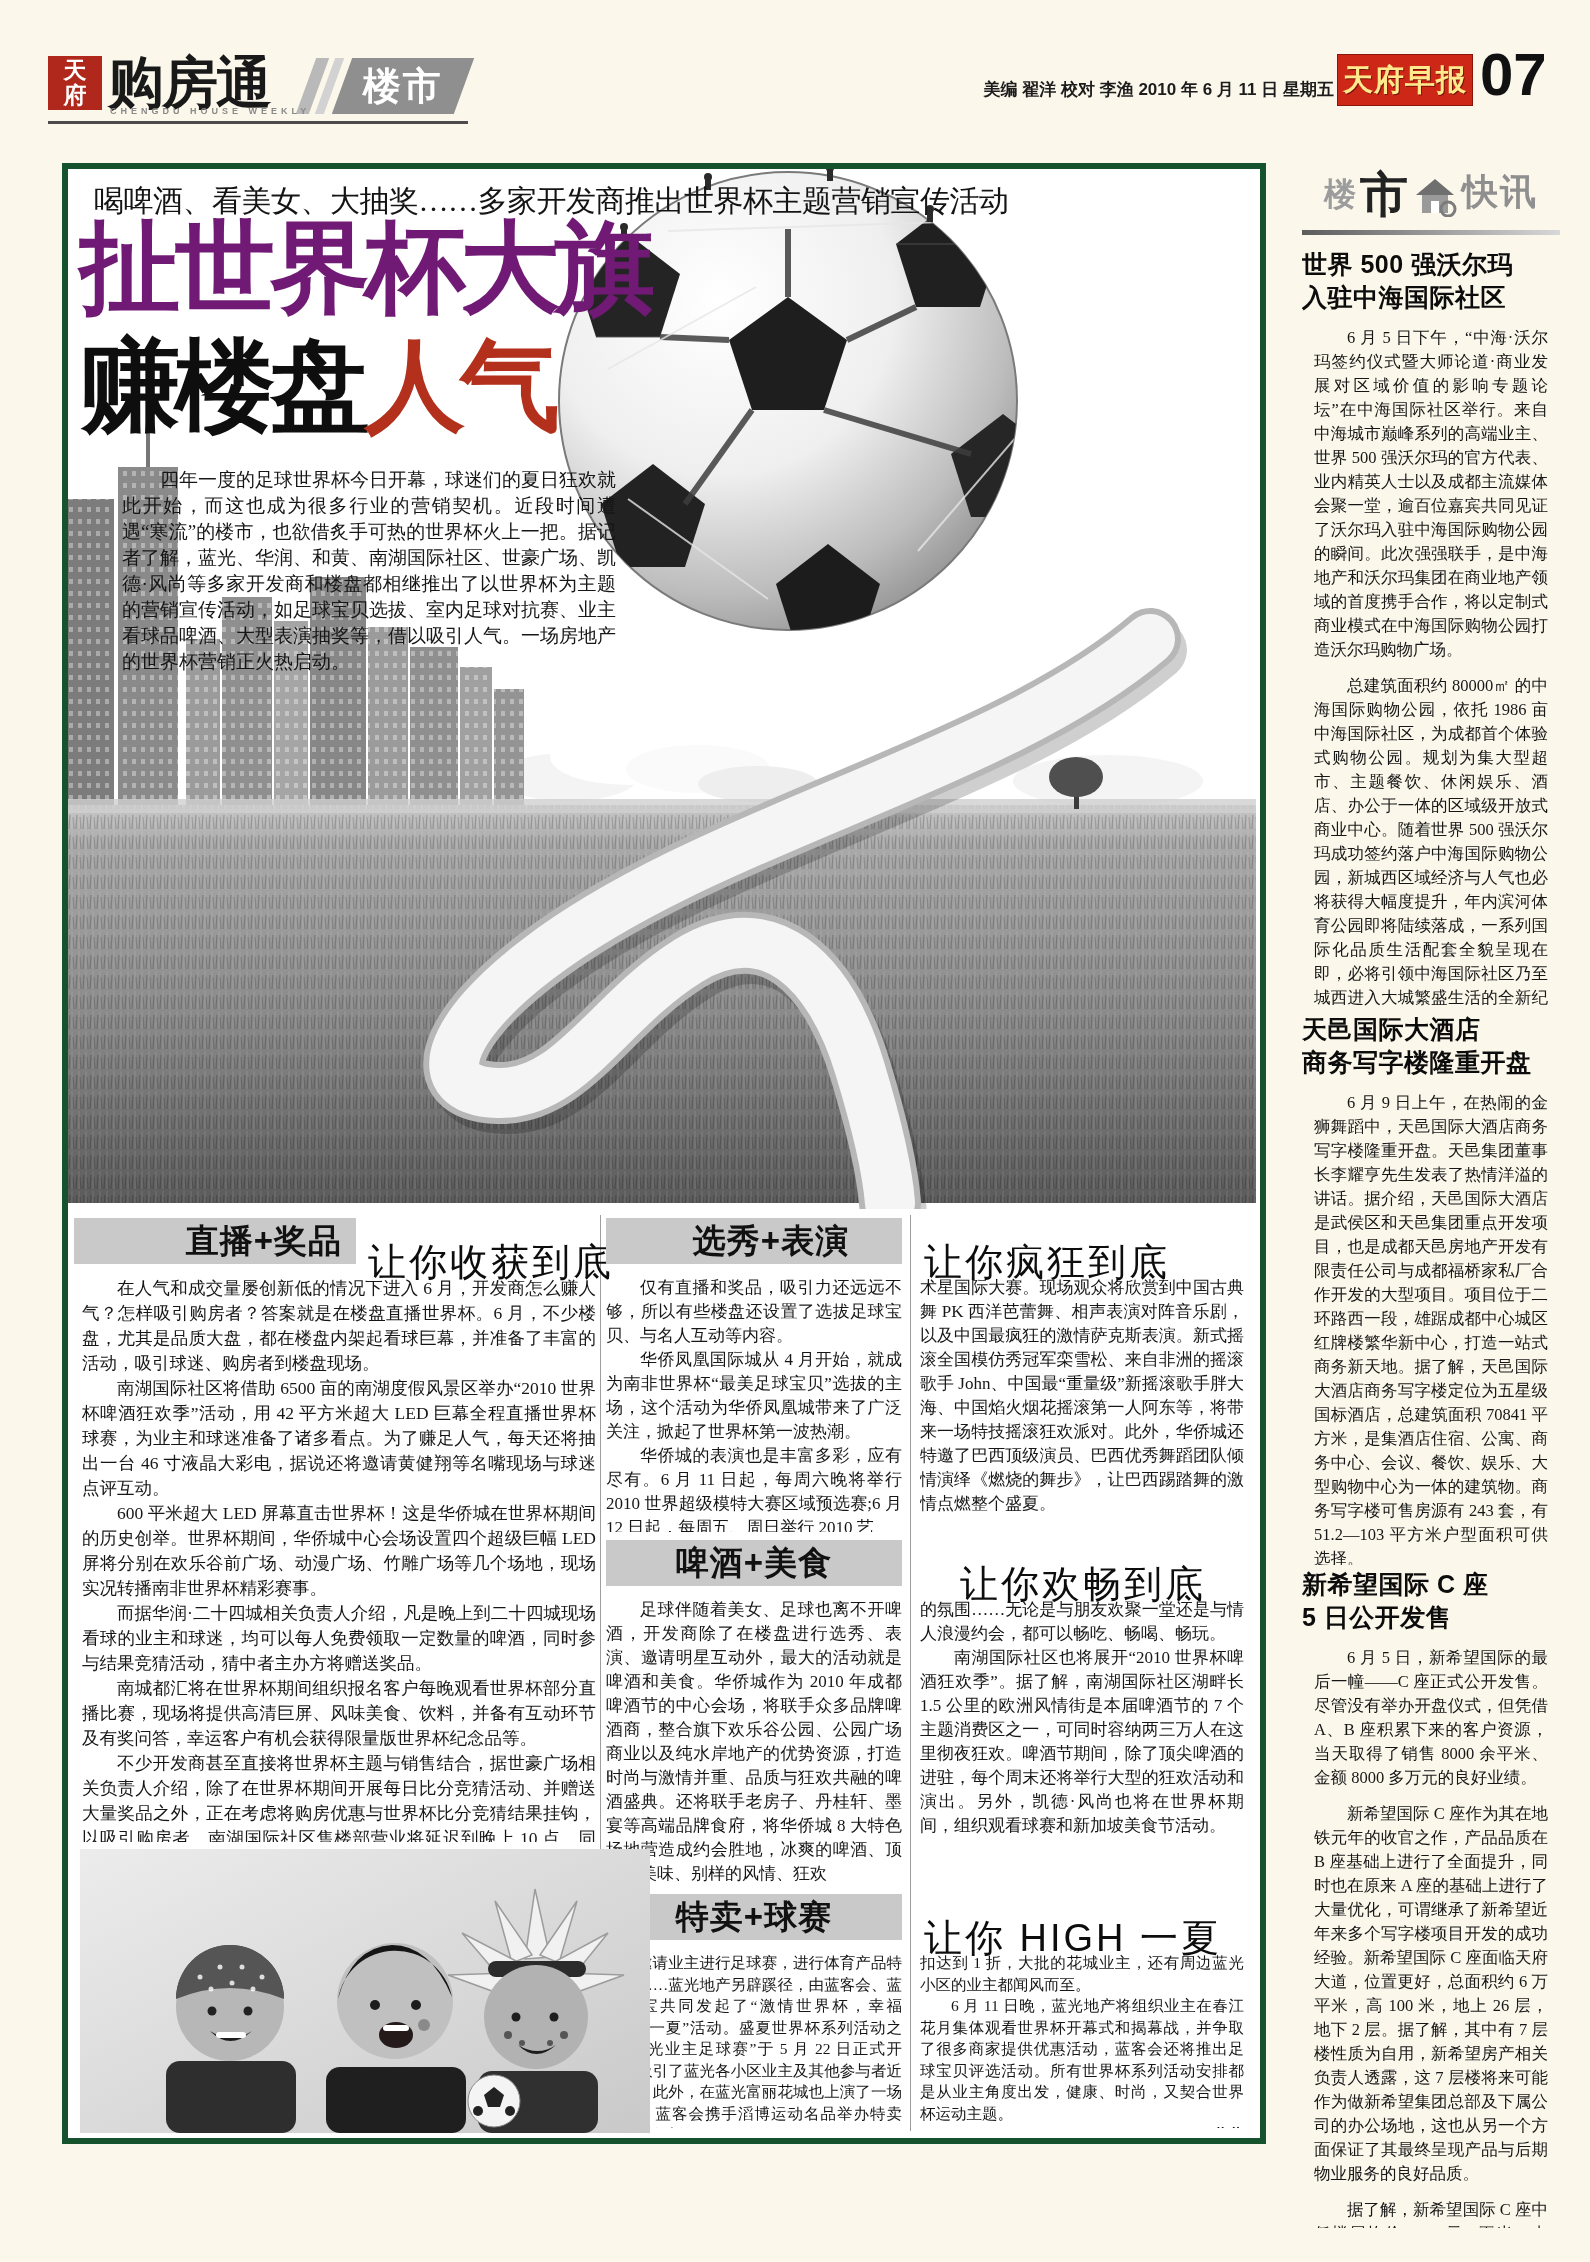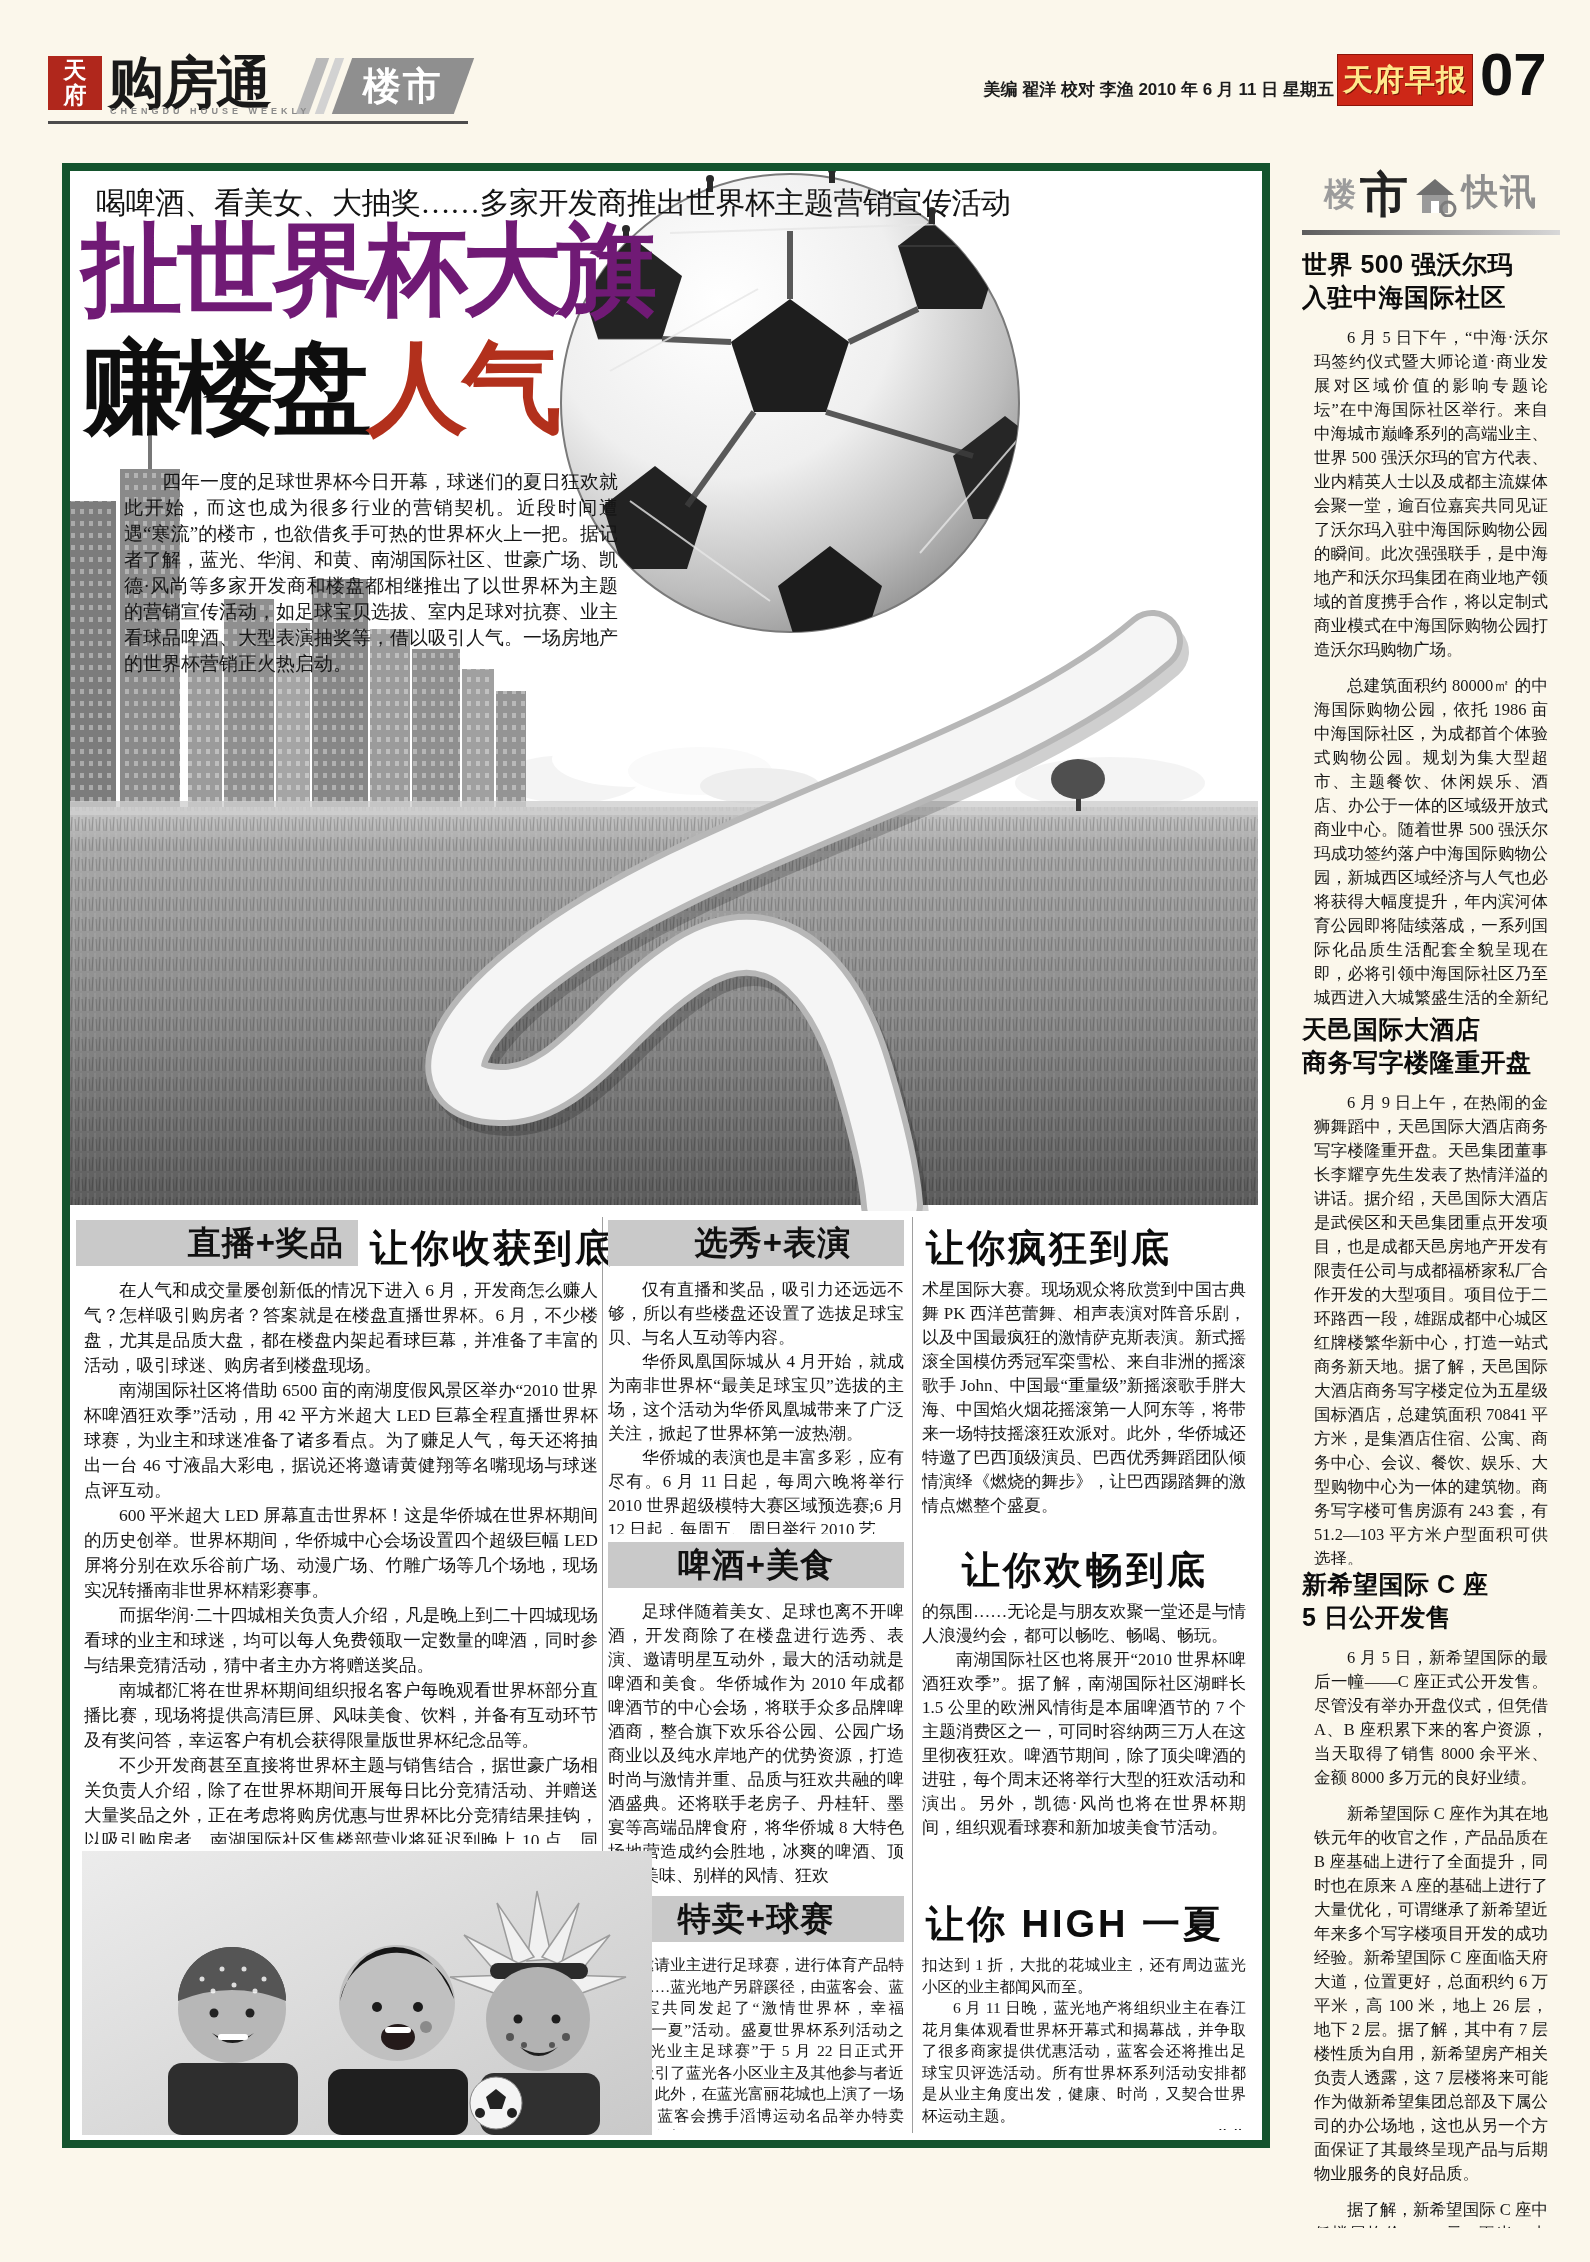--- a/index.html
+++ b/index.html
@@ -27,39 +27,39 @@
   .credits{top:78px;right:256px;font-family:"Liberation Sans",sans-serif;font-weight:bold;
     font-size:17px;white-space:nowrap;color:#1c1c1c;}
   .paper-box{left:1337px;top:54px;width:134px;height:50px;background:#cd2717;border:1px solid #8c1408;
     display:flex;align-items:center;justify-content:center;}
   .paper-box span{color:#ffe98c;font-weight:900;font-size:30px;letter-spacing:1px;
     text-shadow:1px 1px 0 #6f1106;}
   .page-num{left:1480px;top:40px;font-family:"Liberation Sans",sans-serif;font-weight:bold;
     font-size:60px;color:#111;}
   
   .main-box{left:62px;top:163px;width:1192px;height:1969px;background:#ffffff;
-    border:8px solid #14532d;}
+    border:6px solid #14532d;}
   .main-box>*{position:absolute;}
   .kicker{left:26px;top:12px;width:1140px;font-size:30px;letter-spacing:-0.5px;white-space:nowrap;
     color:#141414;z-index:3;}
   .headline1{left:12px;top:46px;font-family:"Liberation Sans",sans-serif;font-weight:900;
     font-size:100px;line-height:104px;letter-spacing:-5px;color:#701a75;z-index:3;}
   .headline2{left:12px;top:164px;font-family:"Liberation Sans",sans-serif;font-weight:900;
     font-size:100px;line-height:104px;letter-spacing:-5px;color:#0e0e0e;z-index:3;}
   .headline2 .red{color:#b2301c;}
   .intro{left:54px;top:298px;width:494px;font-size:19px;line-height:26px;text-align:justify;
     z-index:3;}
   .intro p{margin:0;text-indent:2em;}
   .hero{left:0;top:0;width:1188px;height:1040px;z-index:1;}
   
   .tagbox{background:#c9c9c9;height:46px;display:flex;align-items:center;justify-content:flex-end;
     padding:0 14px;box-sizing:border-box;font-family:"Liberation Sans",sans-serif;font-weight:bold;
     font-size:33px;letter-spacing:1px;color:#111;z-index:4;}
-  .sectitle{font-family:"Liberation Sans",sans-serif;font-weight:700;font-size:38px;
-    letter-spacing:3px;color:#0d0d0d;z-index:4;white-space:nowrap;}
+  .sectitle{font-family:"Liberation Sans",sans-serif;font-weight:400;font-size:38px;
+    letter-spacing:3px;color:#0d0d0d;z-index:4;white-space:nowrap;margin-top:16px;}
   .coltext{text-align:justify;overflow:hidden;z-index:2;background:#fff;}
   .coltext p{margin:0;text-indent:2em;}
   .vline{width:1px;background:#9e9e9e;z-index:2;}
   .story-byline{display:block;text-align:right;font-weight:bold;font-family:"Liberation Sans",sans-serif;}
   
   .c1{left:14px;width:514px;font-size:17.5px;line-height:25px;}
   .c2{left:538px;width:296px;font-size:17px;line-height:24px;}
   .c3{left:852px;width:324px;font-size:17px;line-height:24px;}
   .small{font-size:15.5px;line-height:21.5px;}
   

